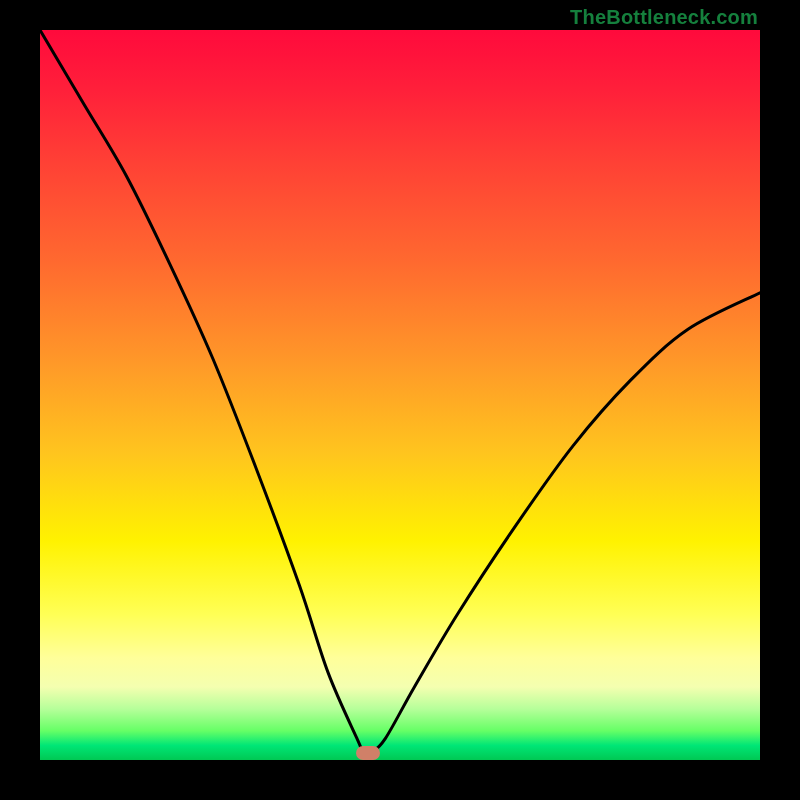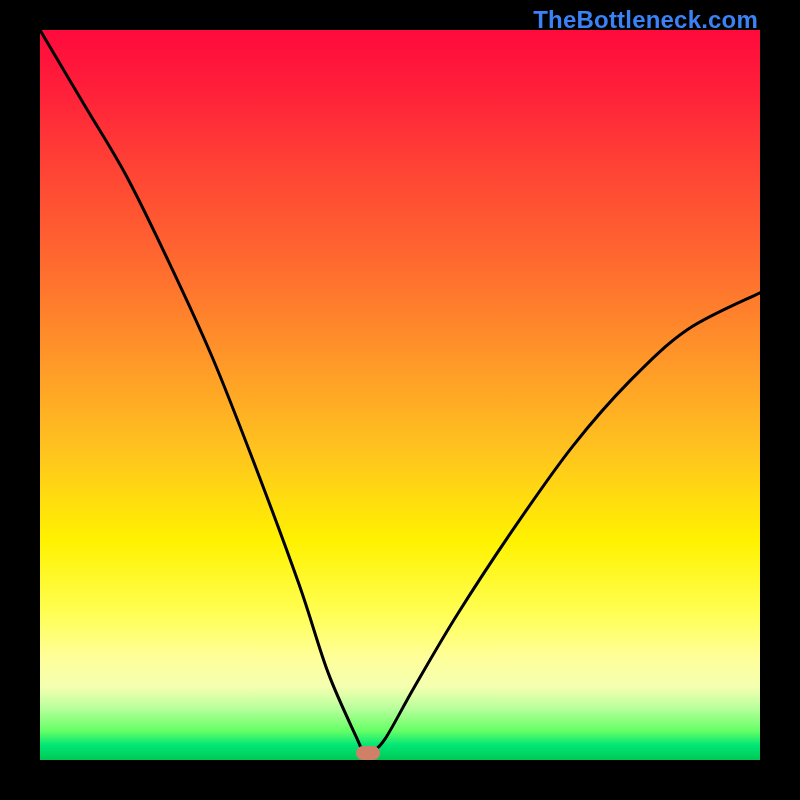--- a/index.html
+++ b/index.html
@@ -38,23 +38,23 @@
       #b6ff9a 93%,
       #66ff66 96%,
       #00e676 98%,
       #00c853 100%
     );
   }
   .watermark {
     position: absolute;
     top: 6px;
     right: 42px;
-    font-size: 24px;
+    font-size: 20px;
     font-weight: 600;
-    color: #3b82f6;
+    color: #15803d;
     letter-spacing: 0.2px;
     user-select: none;
   }
   svg.curve {
     position: absolute;
     left: 0;
     top: 0;
     width: 720px;
     height: 730px;
   }

